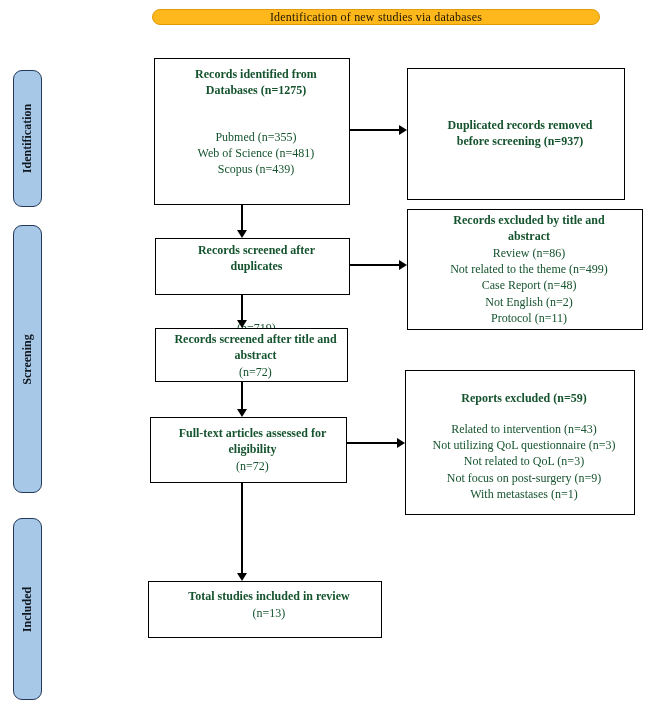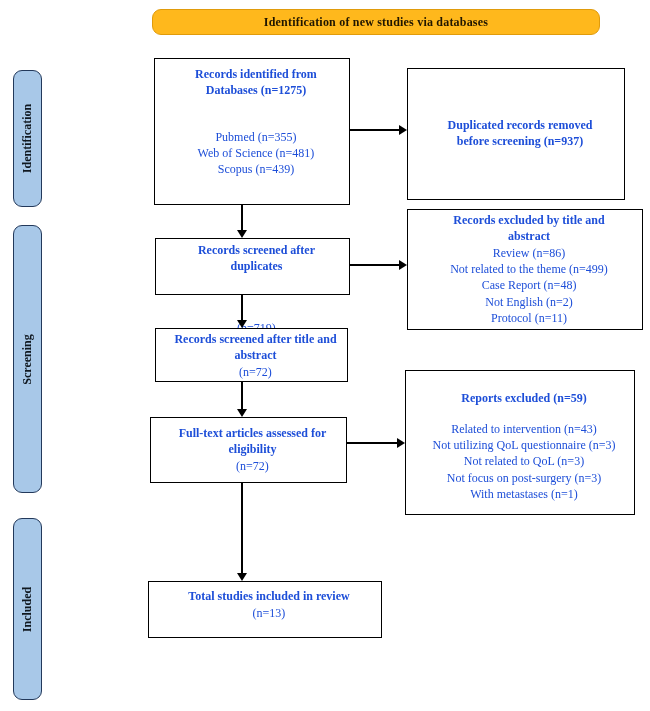--- a/index.html
+++ b/index.html
@@ -5,37 +5,37 @@
   * { margin:0; padding:0; box-sizing:border-box; }
   html,body { background:#ffffff; }
   body { font-family:"Liberation Serif","DejaVu Serif",serif; }
   .canvas {
     position:relative; width:650px; height:711px; background:#fff; overflow:hidden;
     --header-fill:#FFB81C; --header-border:#E09B0B;
     --stage-fill:#A8C8E8; --stage-border:#23395B;
     --box-border:#000000; --arrow:#000000;
   }
   .banner {
-    position:absolute; left:152px; top:9px; width:448px; height:26px;
+    position:absolute; left:152px; top:9px; width:448px; height:16px;
     background:var(--header-fill); border:1.5px solid var(--header-border);
     border-radius:9px; display:flex; align-items:center; justify-content:center;
-    font-weight:bold; font-size:12px; color:#201600; letter-spacing:.2px;
+    font-weight:normal; font-size:12px; color:#201600; letter-spacing:.2px;
   }
   .stage {
     position:absolute; left:13px; width:29px;
     background:var(--stage-fill); border:1.5px solid var(--stage-border);
     border-radius:9px; display:flex; align-items:center; justify-content:center;
   }
   .stage .vtext {
     transform:rotate(-90deg); white-space:nowrap;
     font-weight:bold; font-size:12px; color:#101820;
   }
   .box {
     position:absolute; background:#fff; border:1.5px solid var(--box-border);
-    font-size:12px; color:#1d4ed8; text-align:center;
+    font-size:12px; color:#14532d; text-align:center;
     display:flex; flex-direction:column; align-items:center;padding-left:8px;
   }
   .box .title { font-weight:bold; white-space:pre-line; line-height:1.32; }
   .box .count { line-height:1.34; }
   .box .lines { line-height:1.36; }
   .box .lines div { line-height:1.36; }
   .line { position:absolute; background:var(--arrow); }
   .head-down {
     position:absolute; width:0; height:0;
     border-left:5px solid transparent; border-right:5px solid transparent;
@@ -110,21 +110,21 @@
 eligibility</div>
     <div class="count">(n=72)</div>
   </div>
 
   <div class="box" style="left:405px; top:370px; width:230px; height:145px; padding-top:20px;">
     <div class="title">Reports excluded (n=59)</div>
     <div class="lines" style="margin-top:14px;">
       <div>Related to intervention (n=43)</div>
       <div>Not utilizing QoL questionnaire (n=3)</div>
       <div>Not related to QoL (n=3)</div>
-      <div>Not focus on post-surgery (n=3)</div>
+      <div>Not focus on post-surgery (n=9)</div>
       <div>With metastases (n=1)</div>
     </div>
   </div>
 
   <div class="box" style="left:148px; top:581px; width:234px; height:57px; padding-top:7px;">
     <div class="title">Total studies included in review</div>
     <div class="count">(n=13)</div>
   </div>
 
   <div class="line" style="left:241px; top:205px; width:2px; height:26px;"></div>

